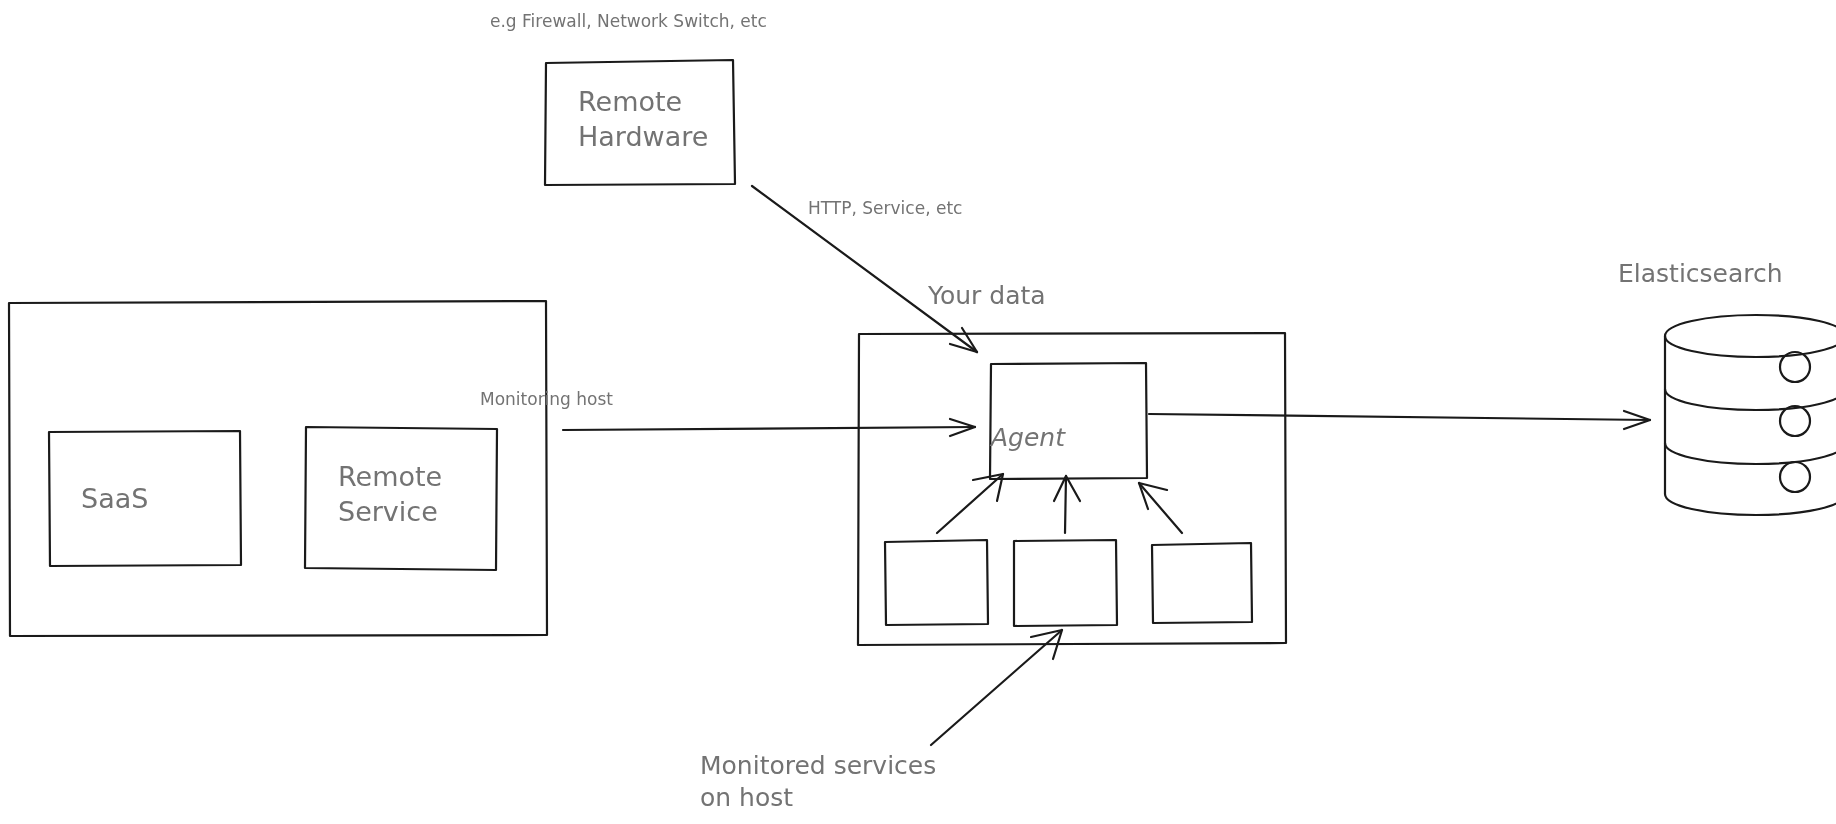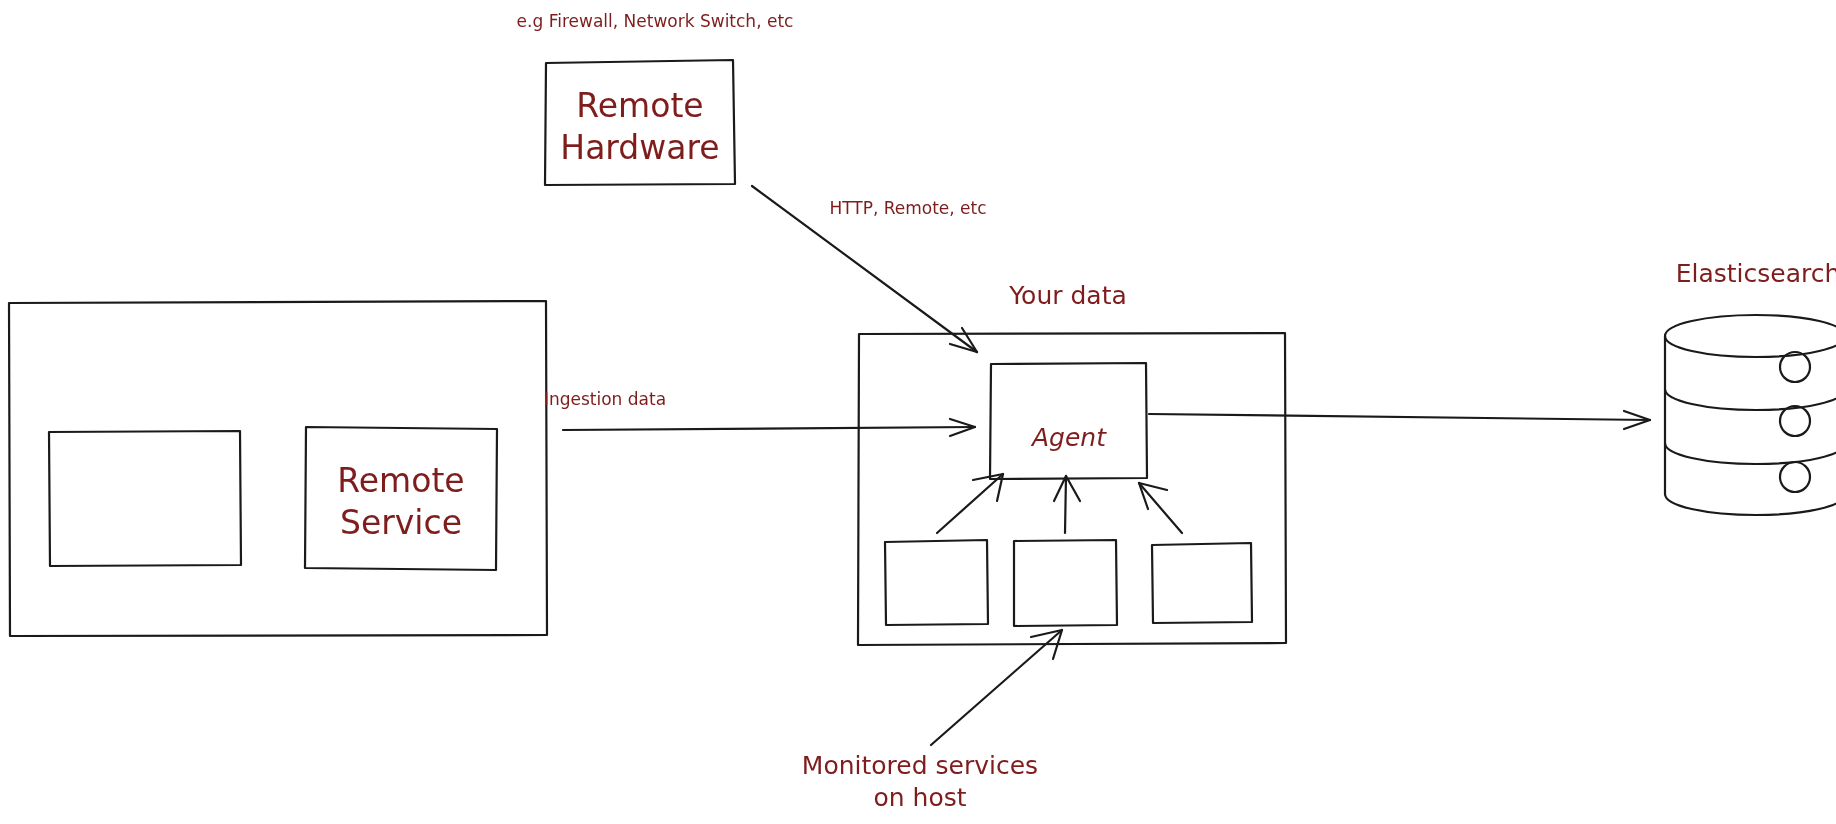--- a/index.html
+++ b/index.html
@@ -19,27 +19,28 @@
   }
   svg.layer {
     position: absolute;
     left: 0;
     top: 0;
     width: 1836px;
     height: 824px;
   }
   .lbl {
     position: absolute;
-    color: #7f1d1d;
+    color: #737373;
     line-height: 1.28;
     white-space: pre;
-    text-align: center;
+    text-align: left;
   }
   .big {
-    font-size: 33px;
+    font-size: 27px;
+    padding-left: 32px;
   }
   .mid {
     font-size: 25px;
   }
   .small {
     font-size: 17px;
   }
   .italic {
     font-style: italic;
   }
@@ -132,28 +133,29 @@
         <path d="M1062 630 L1031 637 M1062 630 L1053 659"></path>
       </g>
     </g>
   </svg>
 
   <div class="lbl small hand" style="left: 490px; top: 11px; width: 330px;">e.g Firewall, Network Switch, etc</div>
 
   <div class="lbl big hand" style="left: 546px; top: 85px; width: 188px;">Remote
 Hardware</div>
 
-  <div class="lbl small hand" style="left: 808px; top: 198px; width: 200px;">HTTP, Remote, etc</div>
+  <div class="lbl small hand" style="left: 808px; top: 198px; width: 200px;">HTTP, Service, etc</div>
 
 
+  <div class="lbl big hand" style="left: 49px; top: 482px; width: 192px;">SaaS</div>
 
   <div class="lbl big hand" style="left: 306px; top: 460px; width: 190px;">Remote
 Service</div>
 
-  <div class="lbl small hand" style="left: 480px; top: 389px; width: 250px;">Ingestion data</div>
+  <div class="lbl small hand" style="left: 480px; top: 389px; width: 250px;">Monitoring host</div>
 
   <div class="lbl mid hand" style="left: 928px; top: 280px; width: 280px;">Your data</div>
 
   <div class="lbl mid hand italic" style="left: 991px; top: 406px; width: 156px; margin-top: 16px;">Agent</div>
 
 
   <div class="lbl mid hand" style="left: 1618px; top: 258px; width: 280px;">Elasticsearch</div>
 
   <div class="lbl mid hand" style="left: 700px; top: 750px; width: 440px;">Monitored services
 on host</div>

